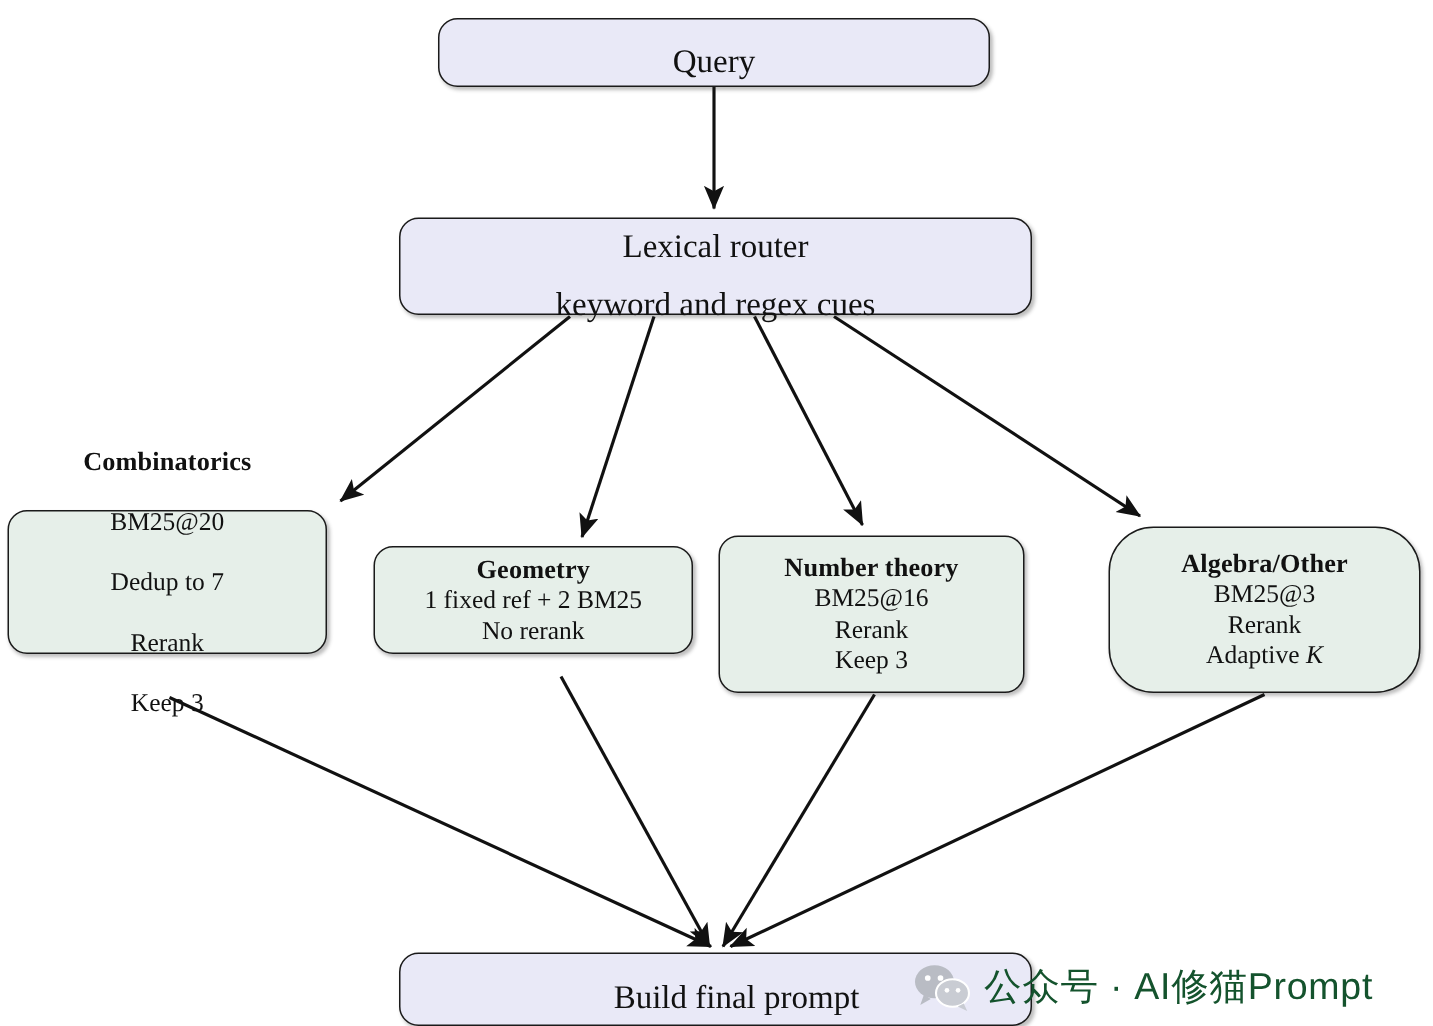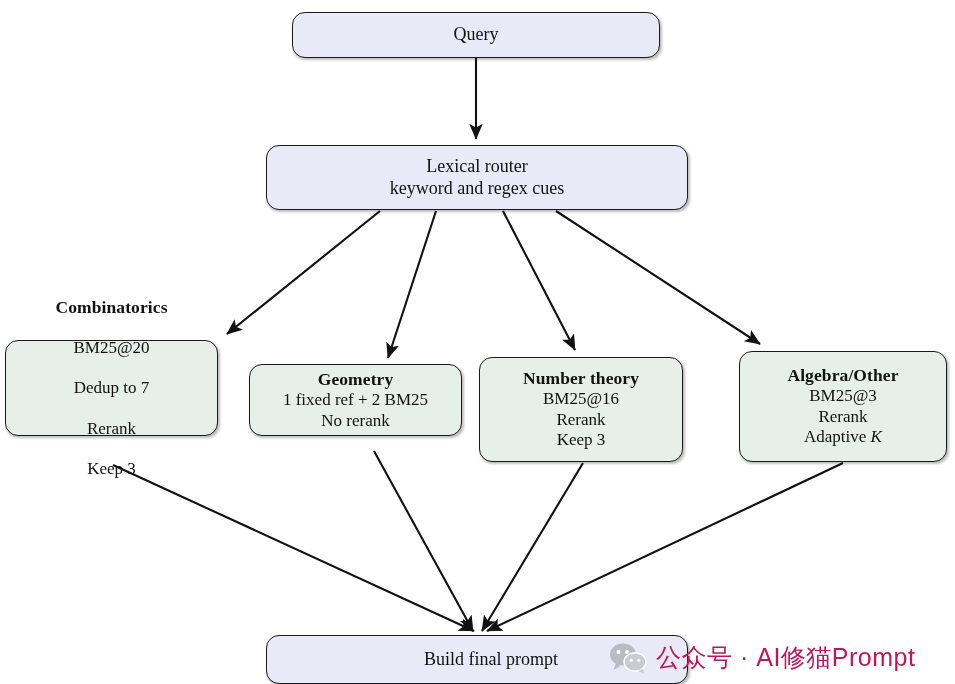--- a/index.html
+++ b/index.html
@@ -46,43 +46,44 @@
   }
   .node .title {
     font-weight: bold;
     font-size: 17.5px;
     letter-spacing: 0.1px;
   }
   .node .line {
     font-size: 17px;
   }
   .node .plain {
-    font-size: 18px;
+    font-size: 22px;
+    margin-top: 12px;
   }
   .node .line .ital {
     font-style: italic;
   }
   
   #node-query      { left: 292px; top: 12px;  width: 368px; height: 46px; }
   #node-router     { left: 266px; top: 145px; width: 422px; height: 65px; }
   #node-combinatorics { left: 5px;   top: 340px; width: 213px; height: 96px; gap: 20px; }
   #node-geometry   { left: 249px; top: 364px; width: 213px; height: 72px; }
   #node-numbertheory { left: 479px; top: 357px; width: 204px; height: 105px; }
-  #node-algebra    { left: 739px; top: 351px; width: 208px; height: 111px; }
+  #node-algebra    { left: 739px; top: 351px; width: 208px; height: 111px; border-radius: 30px; }
   #node-final      { left: 266px; top: 635px; width: 422px; height: 49px; padding-left: 28px; }
 
   
   #watermark {
     position: absolute;
     left: 609px;
     top: 641px;
     display: flex;
     align-items: center;
     gap: 9px;
-    color: #be185d;
+    color: #14532d;
     font-family: "Liberation Sans", "DejaVu Sans", sans-serif;
     font-size: 25px;
     white-space: nowrap;
     pointer-events: none;
     user-select: none;
   }
   #watermark .wm-text { letter-spacing: 0.5px; }
   .wechat-icon { flex: 0 0 auto; }
 </style>
 </head>

